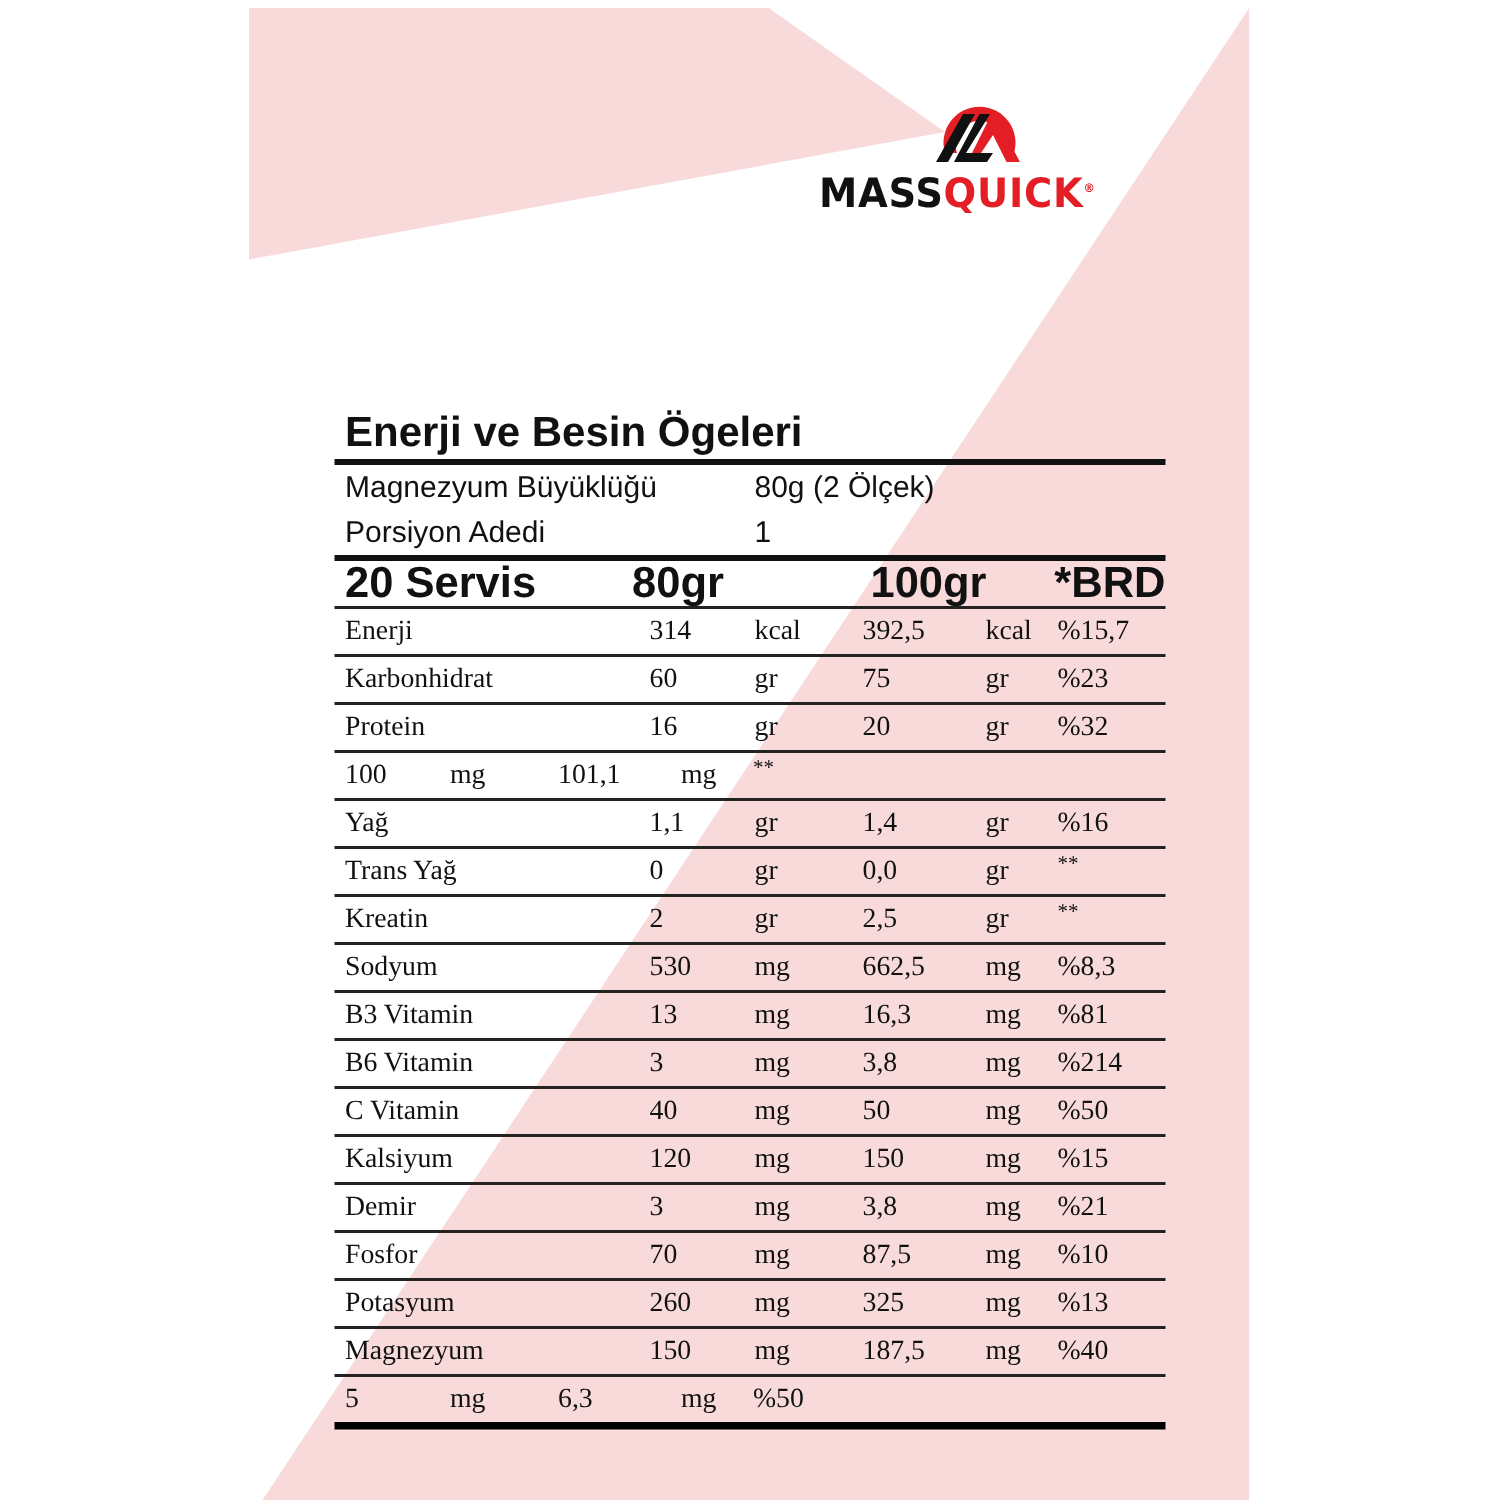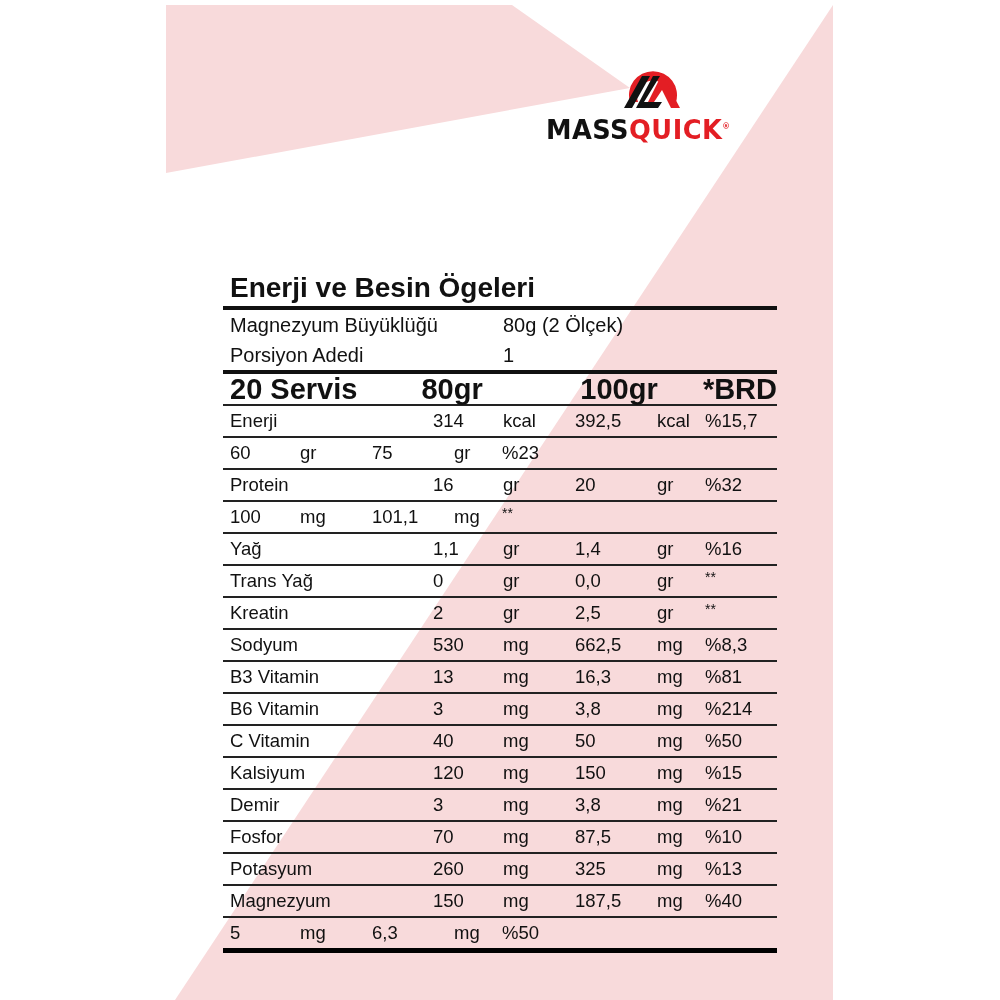--- a/index.html
+++ b/index.html
@@ -21,21 +21,21 @@
   .title { font-weight: bold; font-size: 28px; line-height: 36px; height: 36px; padding-left: 7px; }
   .rule-thick { height: 4px; background: #111; }
   .rule-thin { height: 2px; background: #222; }
   .rule-bottom { height: 5px; background: #000; }
   .meta-row { display: flex; font-size: 20px; line-height: 30px; height: 30px; padding-left: 7px; }
   .meta-row .k { width: 273px; }
   .hdr { display: flex; font-weight: bold; font-size: 29px; line-height: 30px; height 30px; padding-left: 7px; }
   .hdr .c1 { width: 203px; }
   .hdr .c2 { width: 142px; }
   .hdr .c3 { width: 130px; margin-left: 25px; }
-  .row { display: flex; font-size: 18.5px; line-height: 30px; height: 30px; padding-left: 7px; }
+  .row { display: flex; font-size: 18.5px; line-height: 30px; height: 30px; padding-left: 7px; font-family: Liberation Serif, serif; }
   .row .c-name { width: 203px; }
   .row .c-v1 { width: 70px; }
   .row .c-u1 { width: 72px; }
   .row .c-v2 { width: 82px; }
   .row .c-u2 { width: 48px; }
   .row .c-brd { width: 70px; }
   .row .stars { font-size: 14px; line-height: 22px; }
 </style>
 </head>
 <body>
@@ -85,20 +85,21 @@
       <div class="row">
         <span class="c-name">Enerji</span>
         <span class="c-v1">314</span>
         <span class="c-u1">kcal</span>
         <span class="c-v2">392,5</span>
         <span class="c-u2">kcal</span>
         <span class="c-brd">%15,7</span>
       </div>
       <div class="rule-thin"></div>
       <div class="row">
+        <span class="c-name">Karbonhidrat</span>
         <span class="c-v1">60</span>
         <span class="c-u1">gr</span>
         <span class="c-v2">75</span>
         <span class="c-u2">gr</span>
         <span class="c-brd">%23</span>
       </div>
       <div class="rule-thin"></div>
       <div class="row">
         <span class="c-name">Protein</span>
         <span class="c-v1">16</span>

